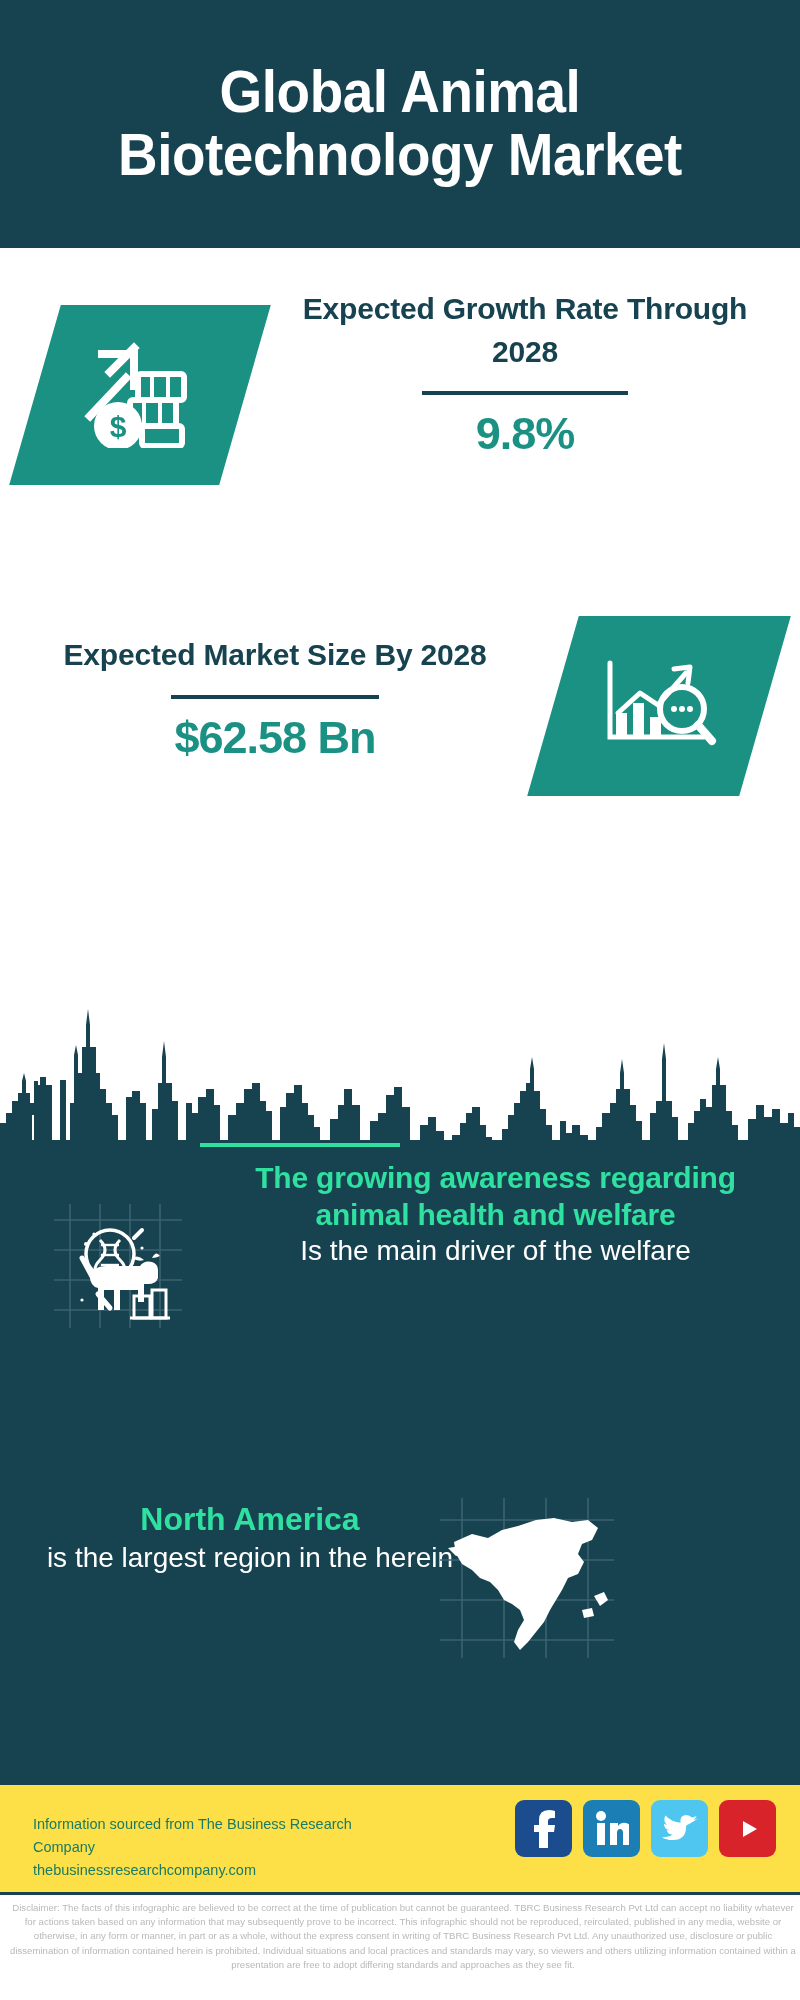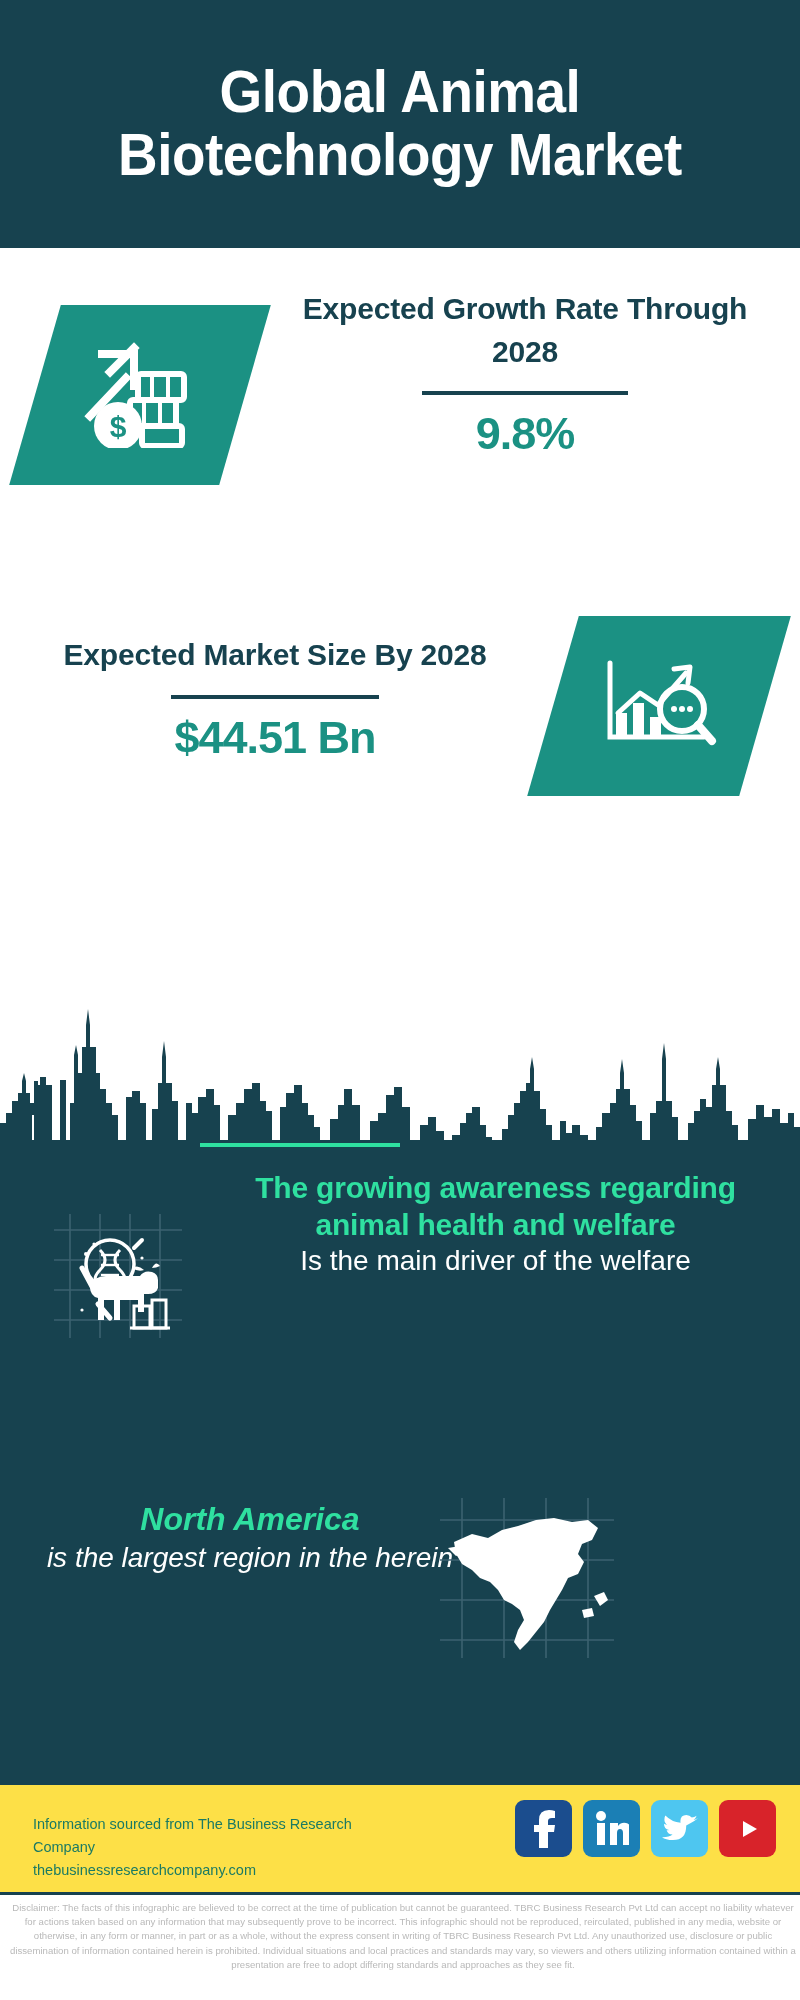--- a/index.html
+++ b/index.html
@@ -90,21 +90,21 @@
     display: block;
   }
 
   
   .dark-panel {
     position: absolute; left: 0; top: 1140px; width: 800px; height: 645px;
     background: #17424f;
   }
 
   .driver-block {
-    position: absolute; left: 0; top: 30px; width: 800px; height: 250px; padding-left: 28px;
+    position: absolute; left: 0; top: 20px; width: 800px; height: 250px; padding-left: 28px;
   }
   .icon-cow {
     position: absolute; left: 48px; top: 38px; width: 140px; height: 135px;
   }
   .driver-text {
     position: absolute; left: 228px; top: 0px; width: 535px;
     text-align: center;
   }
   .hl-green {
     color: #2fe0a0;
@@ -120,21 +120,21 @@
     font-size: 28px;
     line-height: 1.30;
   }
 
   .green-divider {
     position: absolute; left: 200px; top: 1143px;
     width: 200px; height: 4px; background: #2fe0a0;
   }
 
   .region-block {
-    position: absolute; left: 0; top: 350px; width: 800px; height: 200px; font-style: italic;
+    position: absolute; left: 0; top: 350px; width: 800px; height: 200px;
   }
   .region-text {
     position: absolute; left: 40px; top: 10px; width: 420px;
     text-align: center;
   }
   .hl-green-2 {
     color: #2fe0a0;
     font-weight: bold;
     font-size: 32px;
     line-height: 1.24;
@@ -210,21 +210,21 @@
       <div class="stat-label">Expected Growth Rate Through 2028</div>
       <div class="rule"></div>
       <div class="stat-value">9.8%</div>
     </div>
   </div>
 
   <div class="stat-row-2">
     <div class="stat2-text">
       <div class="stat-label">Expected Market Size By 2028</div>
       <div class="rule wide"></div>
-      <div class="stat-value">$44.51 Bn</div>
+      <div class="stat-value">$62.58 Bn</div>
     </div>
     <div class="para-right">
       <div class="ico">
         <svg width="118" height="106" viewBox="0 0 118 106" fill="none">
           <path d="M10 12 L10 86 L104 86" stroke="#ffffff" stroke-width="5" fill="none" stroke-linecap="round"></path>
           <path d="M18 62 L40 42 L58 54 L86 22" stroke="#ffffff" stroke-width="5" fill="none" stroke-linecap="round" stroke-linejoin="round"></path>
           <path d="M74 18 L90 16 L88 32" stroke="#ffffff" stroke-width="5" fill="none" stroke-linecap="round" stroke-linejoin="round"></path>
           <rect x="16" y="62" width="11" height="22" fill="#ffffff"></rect>
           <rect x="33" y="52" width="11" height="32" fill="#ffffff"></rect>
           <rect x="50" y="66" width="11" height="18" fill="#ffffff"></rect>

